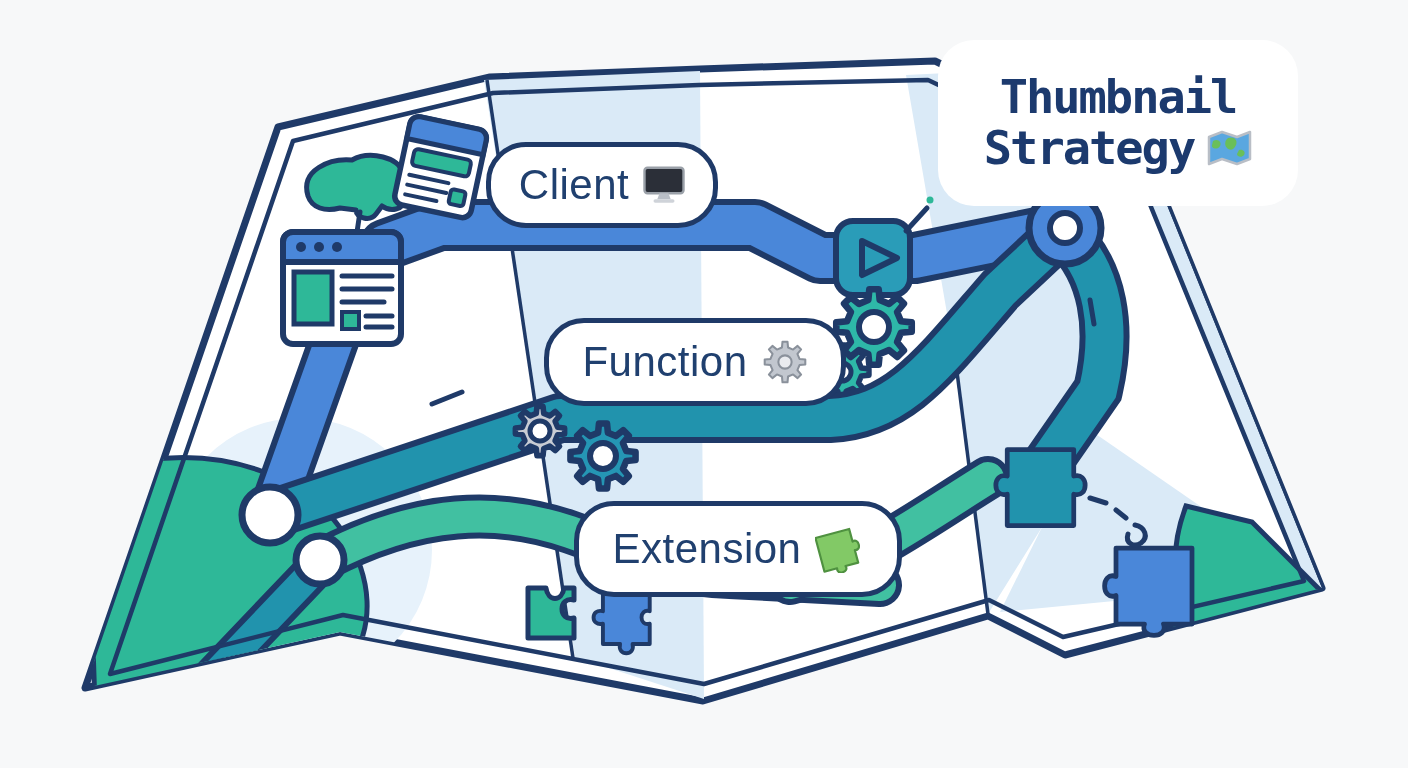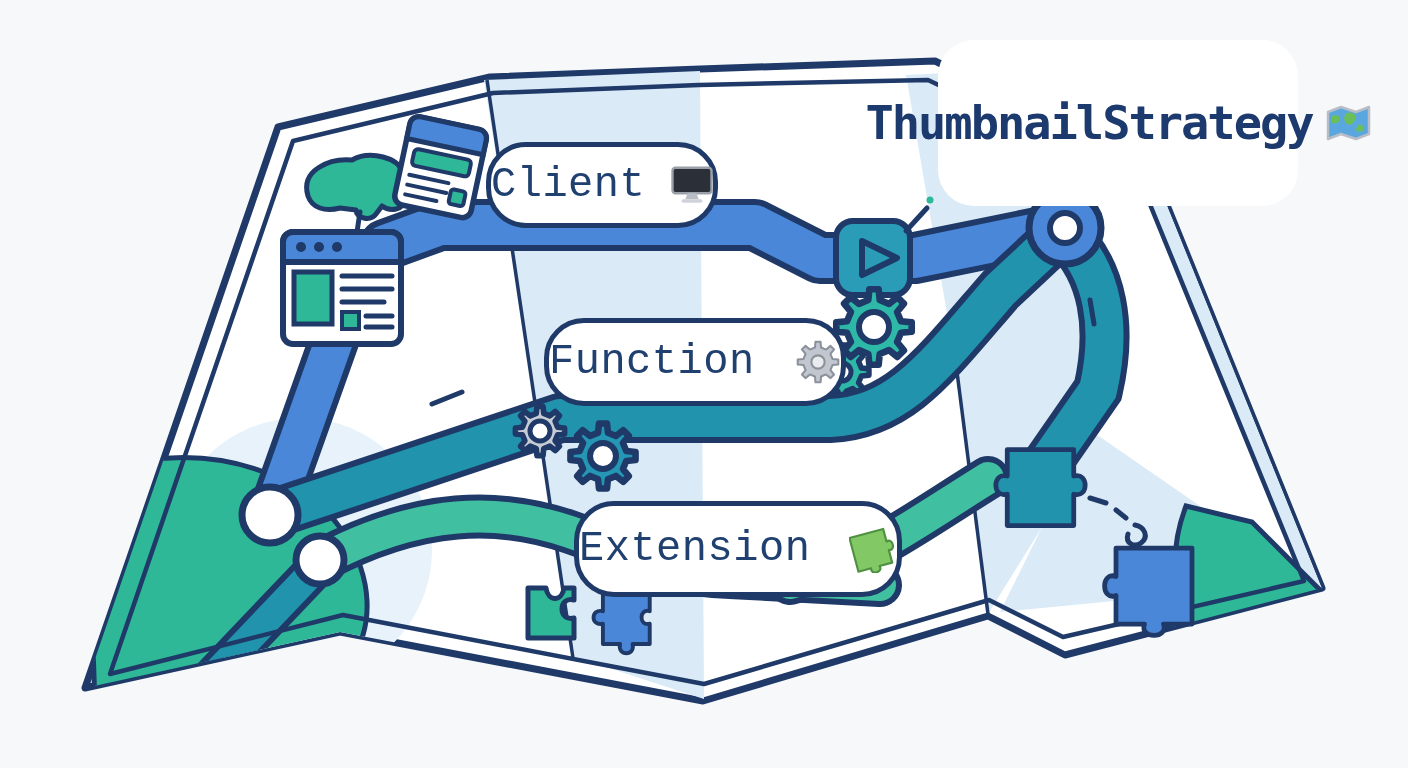--- a/index.html
+++ b/index.html
@@ -1,27 +1,27 @@
 <!DOCTYPE html>
 <html><head>
 <meta charset="utf-8">
 <style>
   html,body{margin:0;padding:0;background:#f7f8f9;}
   .stage{position:relative;width:1408px;height:768px;overflow:hidden;
          font-family:"Liberation Sans", sans-serif;}
   .scene{position:absolute;left:0;top:0;}
-  .pill{position:absolute;display:flex;align-items:center;justify-content:space-between;
+  .pill{position:absolute;display:flex;align-items:center;justify-content:center;
         gap:14px;background:#ffffff;border:5px solid #1f3a68;border-radius:40px;
-        color:#20406f;font-size:42px;font-weight:500;letter-spacing:0.5px;font-family:Liberation Mono, monospace;}
+        color:#20406f;font-size:42px;font-weight:500;letter-spacing:0.5px;}
   .pill svg{flex:0 0 auto;}
   .pill-client{left:486px;top:142px;width:222px;height:76px;}
   .pill-function{left:544px;top:318px;width:292px;height:78px;}
   .pill-extension{left:574px;top:488px;width:318px;height:86px;margin-top:13px;}
   .title-card{position:absolute;left:938px;top:40px;width:360px;height:166px;
-        background:#ffffff;border-radius:36px;display:flex;flex-direction:row;
+        background:#ffffff;border-radius:36px;display:flex;flex-direction:column;
         align-items:center;justify-content:center;line-height:1.08;}
   .title-line{font-family:"DejaVu Sans Mono", monospace;font-weight:bold;
         font-size:47px;color:#1c3a6e;letter-spacing:-2px;display:flex;
         align-items:center;gap:12px;}
 </style>
 </head>
 <body>
 
 <div class="stage">
 

